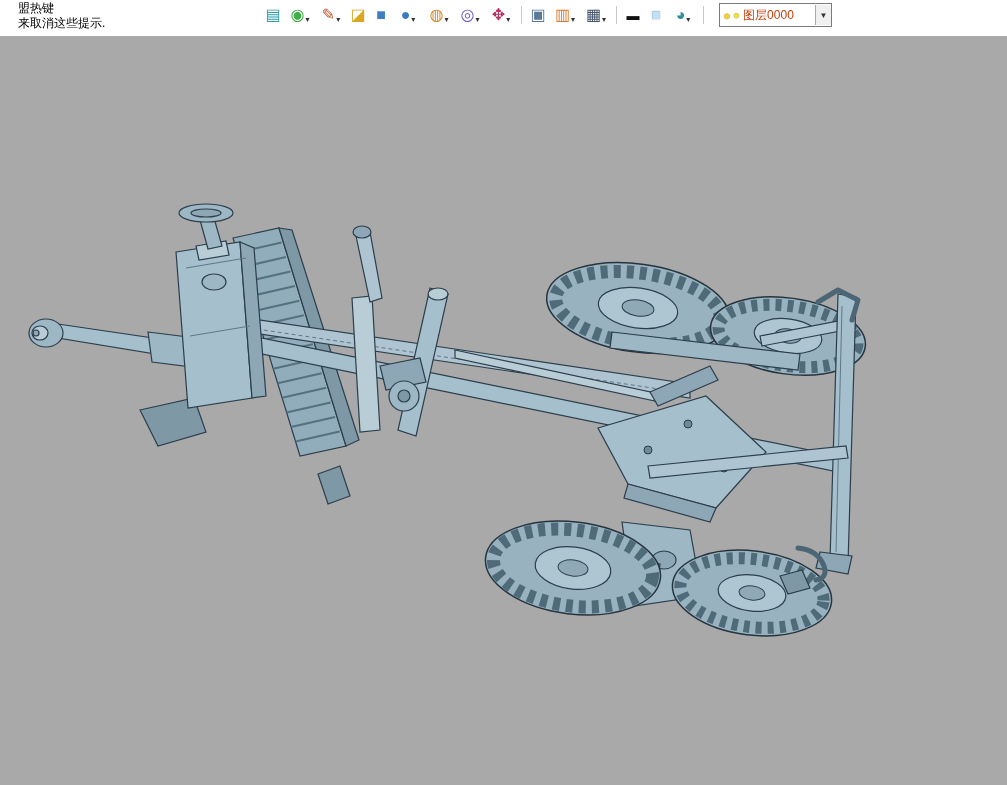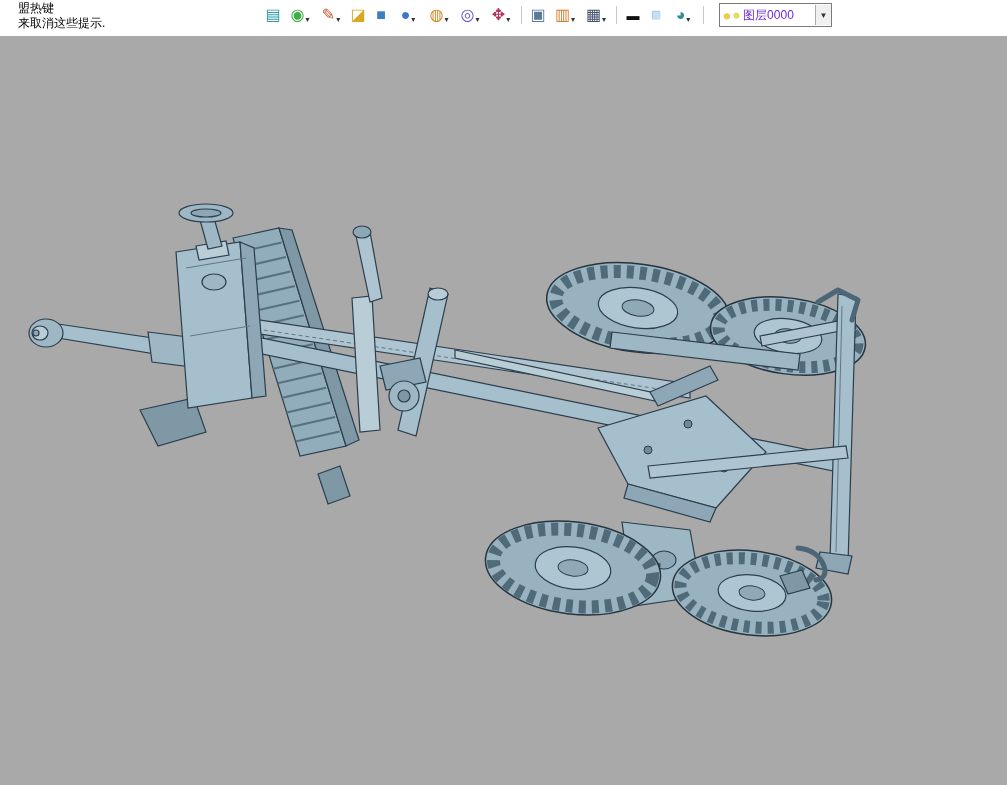--- a/index.html
+++ b/index.html
@@ -19,21 +19,21 @@
   .ic1{color:#2f9ea8}.ic2{color:#3fae49}.ic3{color:#c2522b}.ic4{color:#d9a820}
   .ic5{color:#3f7ec2}.ic6{color:#3b78c8}.ic7{color:#d8841f}.ic8{color:#6a5acd}
   .ic9{color:#b03060}.ic10{color:#5a7a9a}.ic11{color:#d87c2a}.ic12{color:#44536b}
   .ic13{color:#111;font-size:13px}.ic14{color:#bfe3f5;text-shadow:0 0 1px #456;}
   .ic15{color:#2e8f96}
 
   .layer-combo{display:flex;align-items:center;height:22px;border:1px solid #7a7a7a;
                background:#fff;margin-left:10px;padding-left:3px;min-width:108px;}
   .bulb{color:#f2cf3a;text-shadow:0 0 1px #9a8422;font-size:13px;margin-right:2px;}
   .layer-dot{color:#eae23c;text-shadow:0 0 1px #777;font-size:12px;margin-right:3px;}
-  .layer-name{font-size:12px;color:#6d28d9;flex:1;}
+  .layer-name{font-size:12px;color:#c2410c;flex:1;}
   .combo-arrow{width:15px;height:20px;display:flex;align-items:center;justify-content:center;
                border-left:1px solid #aaa;font-size:8px;color:#333;margin-left:4px;cursor:pointer;background:#f0f0f0;}
 
   
   .canvas{position:absolute;top:36px;left:0;width:1007px;height:749px;background:#a9a9a9;overflow:hidden;cursor:crosshair;}
 
   
   .part{stroke:#2c3e4c;stroke-width:1.2;}
   .fillA{fill:#a6bfcd}   
   .fillB{fill:#8da7b6}   

